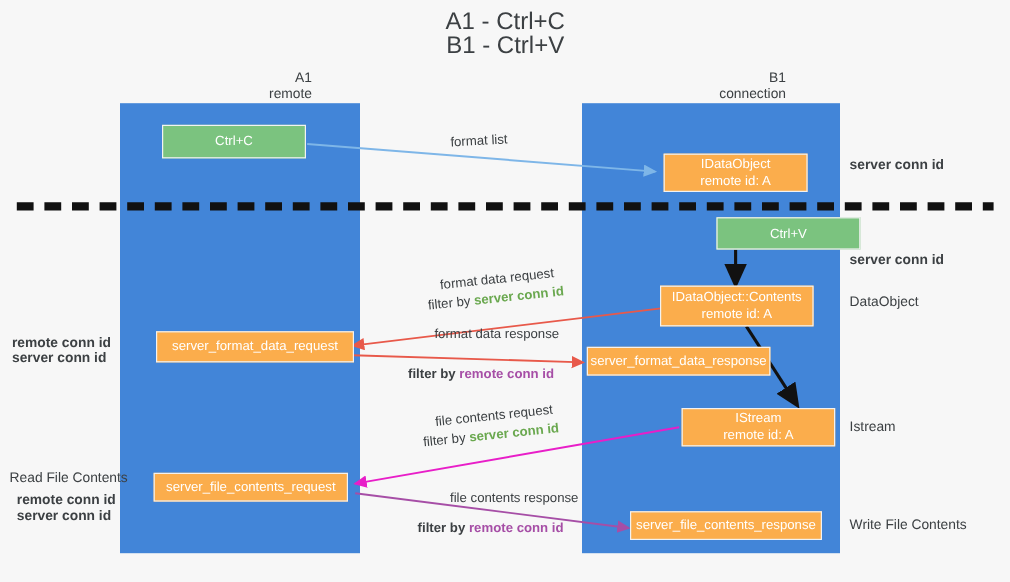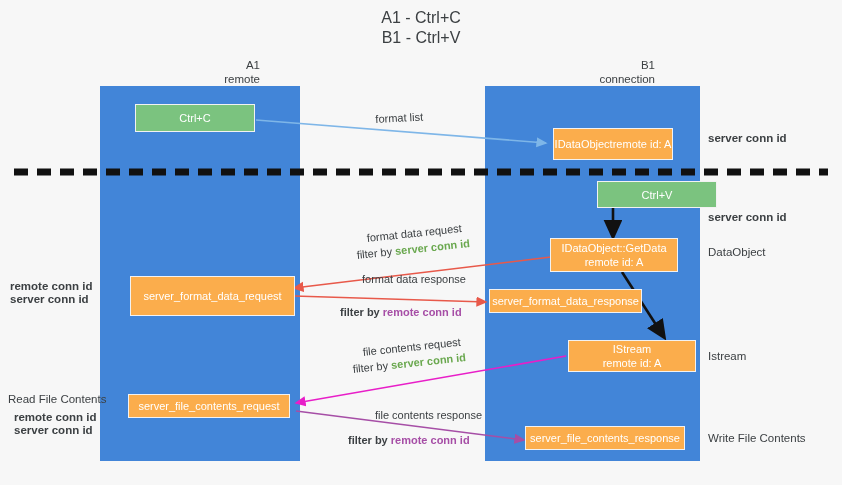--- a/index.html
+++ b/index.html
@@ -9,21 +9,21 @@
     font-family:"Liberation Sans", sans-serif;
     position:relative;
     overflow:hidden;
     color:#3c4043;
   }
   .canvas{position:absolute;inset:0;}
   svg.layer{position:absolute;left:0;top:0;width:842px;height:485px;pointer-events:none;}
 
   .title{
     position:absolute;width:842px;top:8px;left:0;
-    text-align:center;font-size:16px;line-height:20px;color:#3c4043;
+    text-align:center;font-size:20px;line-height:20px;color:#3c4043;
   }
 
   .lane{
     position:absolute;background:#4285d8;
   }
   .lane-hdr{
     position:absolute;text-align:right;font-size:11.5px;line-height:14px;color:#3c4043;
   }
 
   .node{
@@ -99,35 +99,35 @@
 
     <line x1="566" y1="356" x2="296" y2="403" stroke="#e81ec8" stroke-width="1.6" marker-end="url(#ah-magenta)"></line>
 
     <line x1="296" y1="411" x2="524" y2="440" stroke="#a64ea6" stroke-width="1.6" marker-end="url(#ah-purple)"></line>
   </svg>
 
   <div class="node green" style="left:135px;top:104px;width:120px;height:28px;">
     <span>Ctrl+C</span>
   </div>
 
-  <div class="node orange" style="left:553px;top:128px;width:120px;height:32px;flex-direction:row;">
+  <div class="node orange" style="left:553px;top:128px;width:120px;height:32px;flex-direction:column;">
     <span>IDataObject</span>
     <span>remote id: A</span>
   </div>
 
   <div class="node green" style="left:553px;top:181px;width:120px;height:27px;margin-left:44px;">
     <span>Ctrl+V</span>
   </div>
 
   <div class="node orange" style="left:550px;top:238px;width:128px;height:34px;flex-direction:column;">
-    <span>IDataObject::GetData</span>
+    <span>IDataObject::Contents</span>
     <span>remote id: A</span>
   </div>
 
-  <div class="node orange" style="left:130px;top:276px;width:165px;height:40px;">
+  <div class="node orange" style="left:130px;top:276px;width:165px;height:26px;">
     <span>server_format_data_request</span>
   </div>
 
   <div class="node orange" style="left:489px;top:289px;width:153px;height:24px;">
     <span>server_format_data_response</span>
   </div>
 
   <div class="node orange" style="left:568px;top:340px;width:128px;height:32px;flex-direction:column;">
     <span>IStream</span>
     <span>remote id: A</span>

